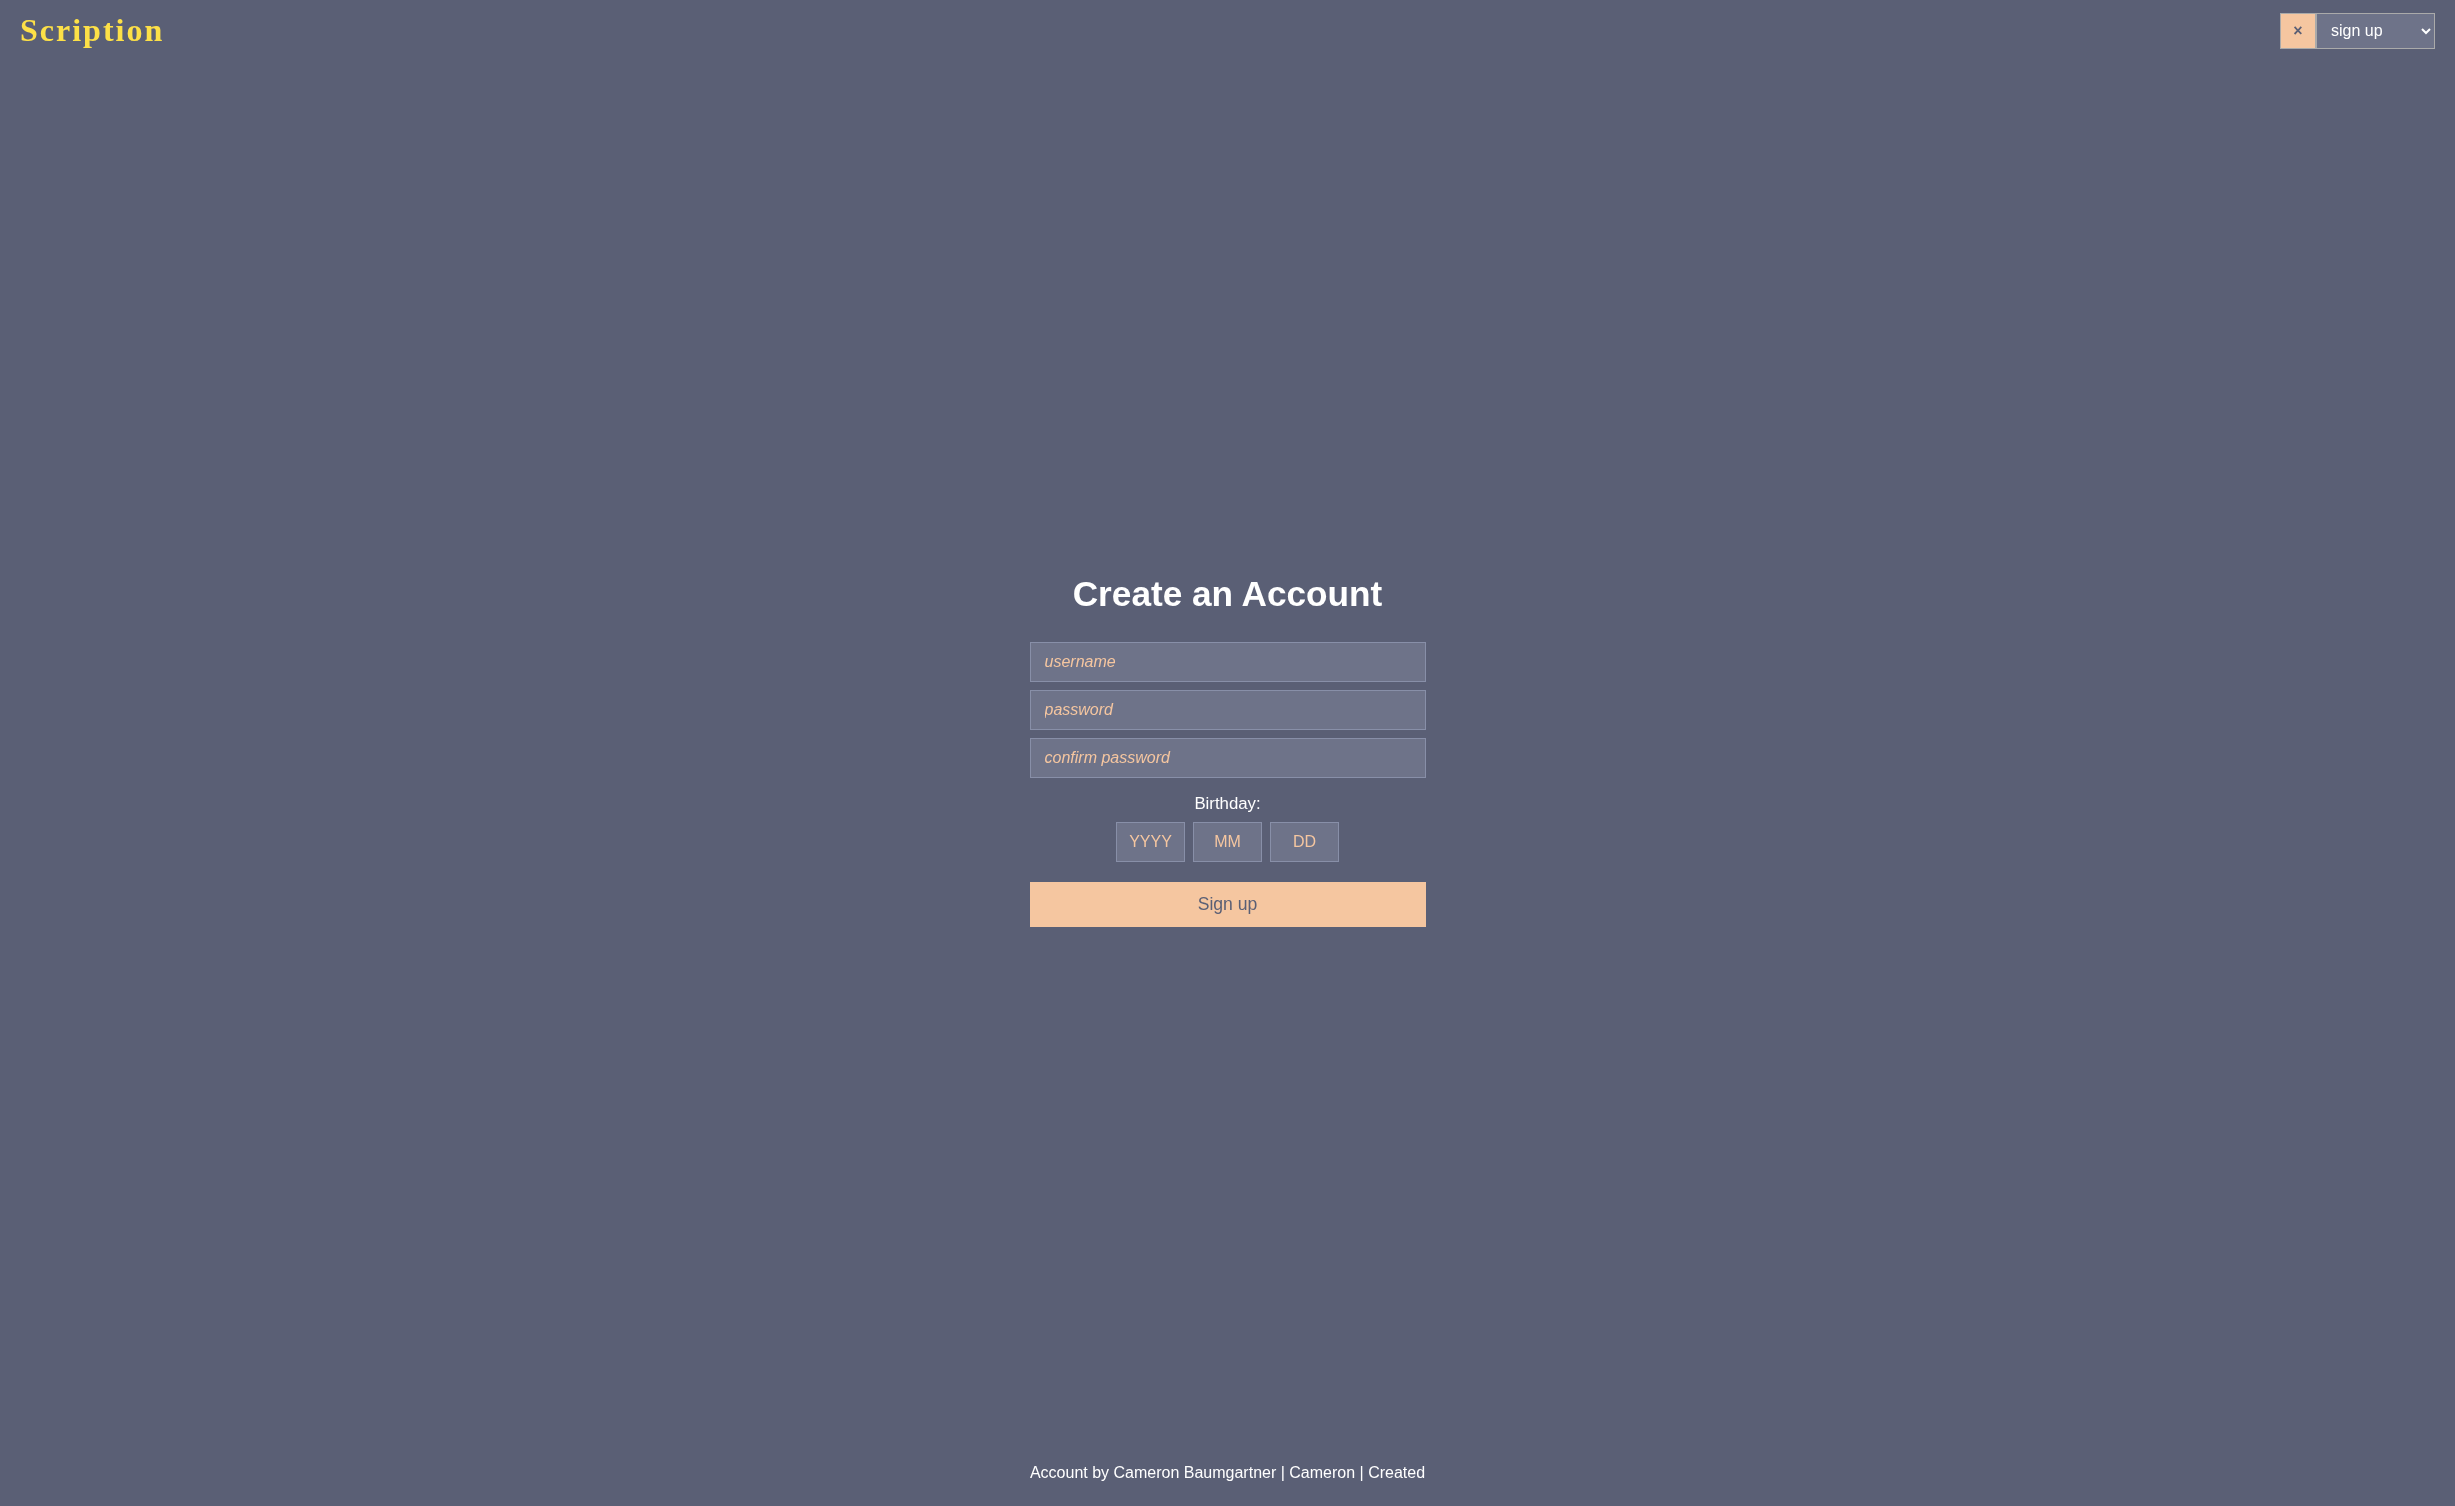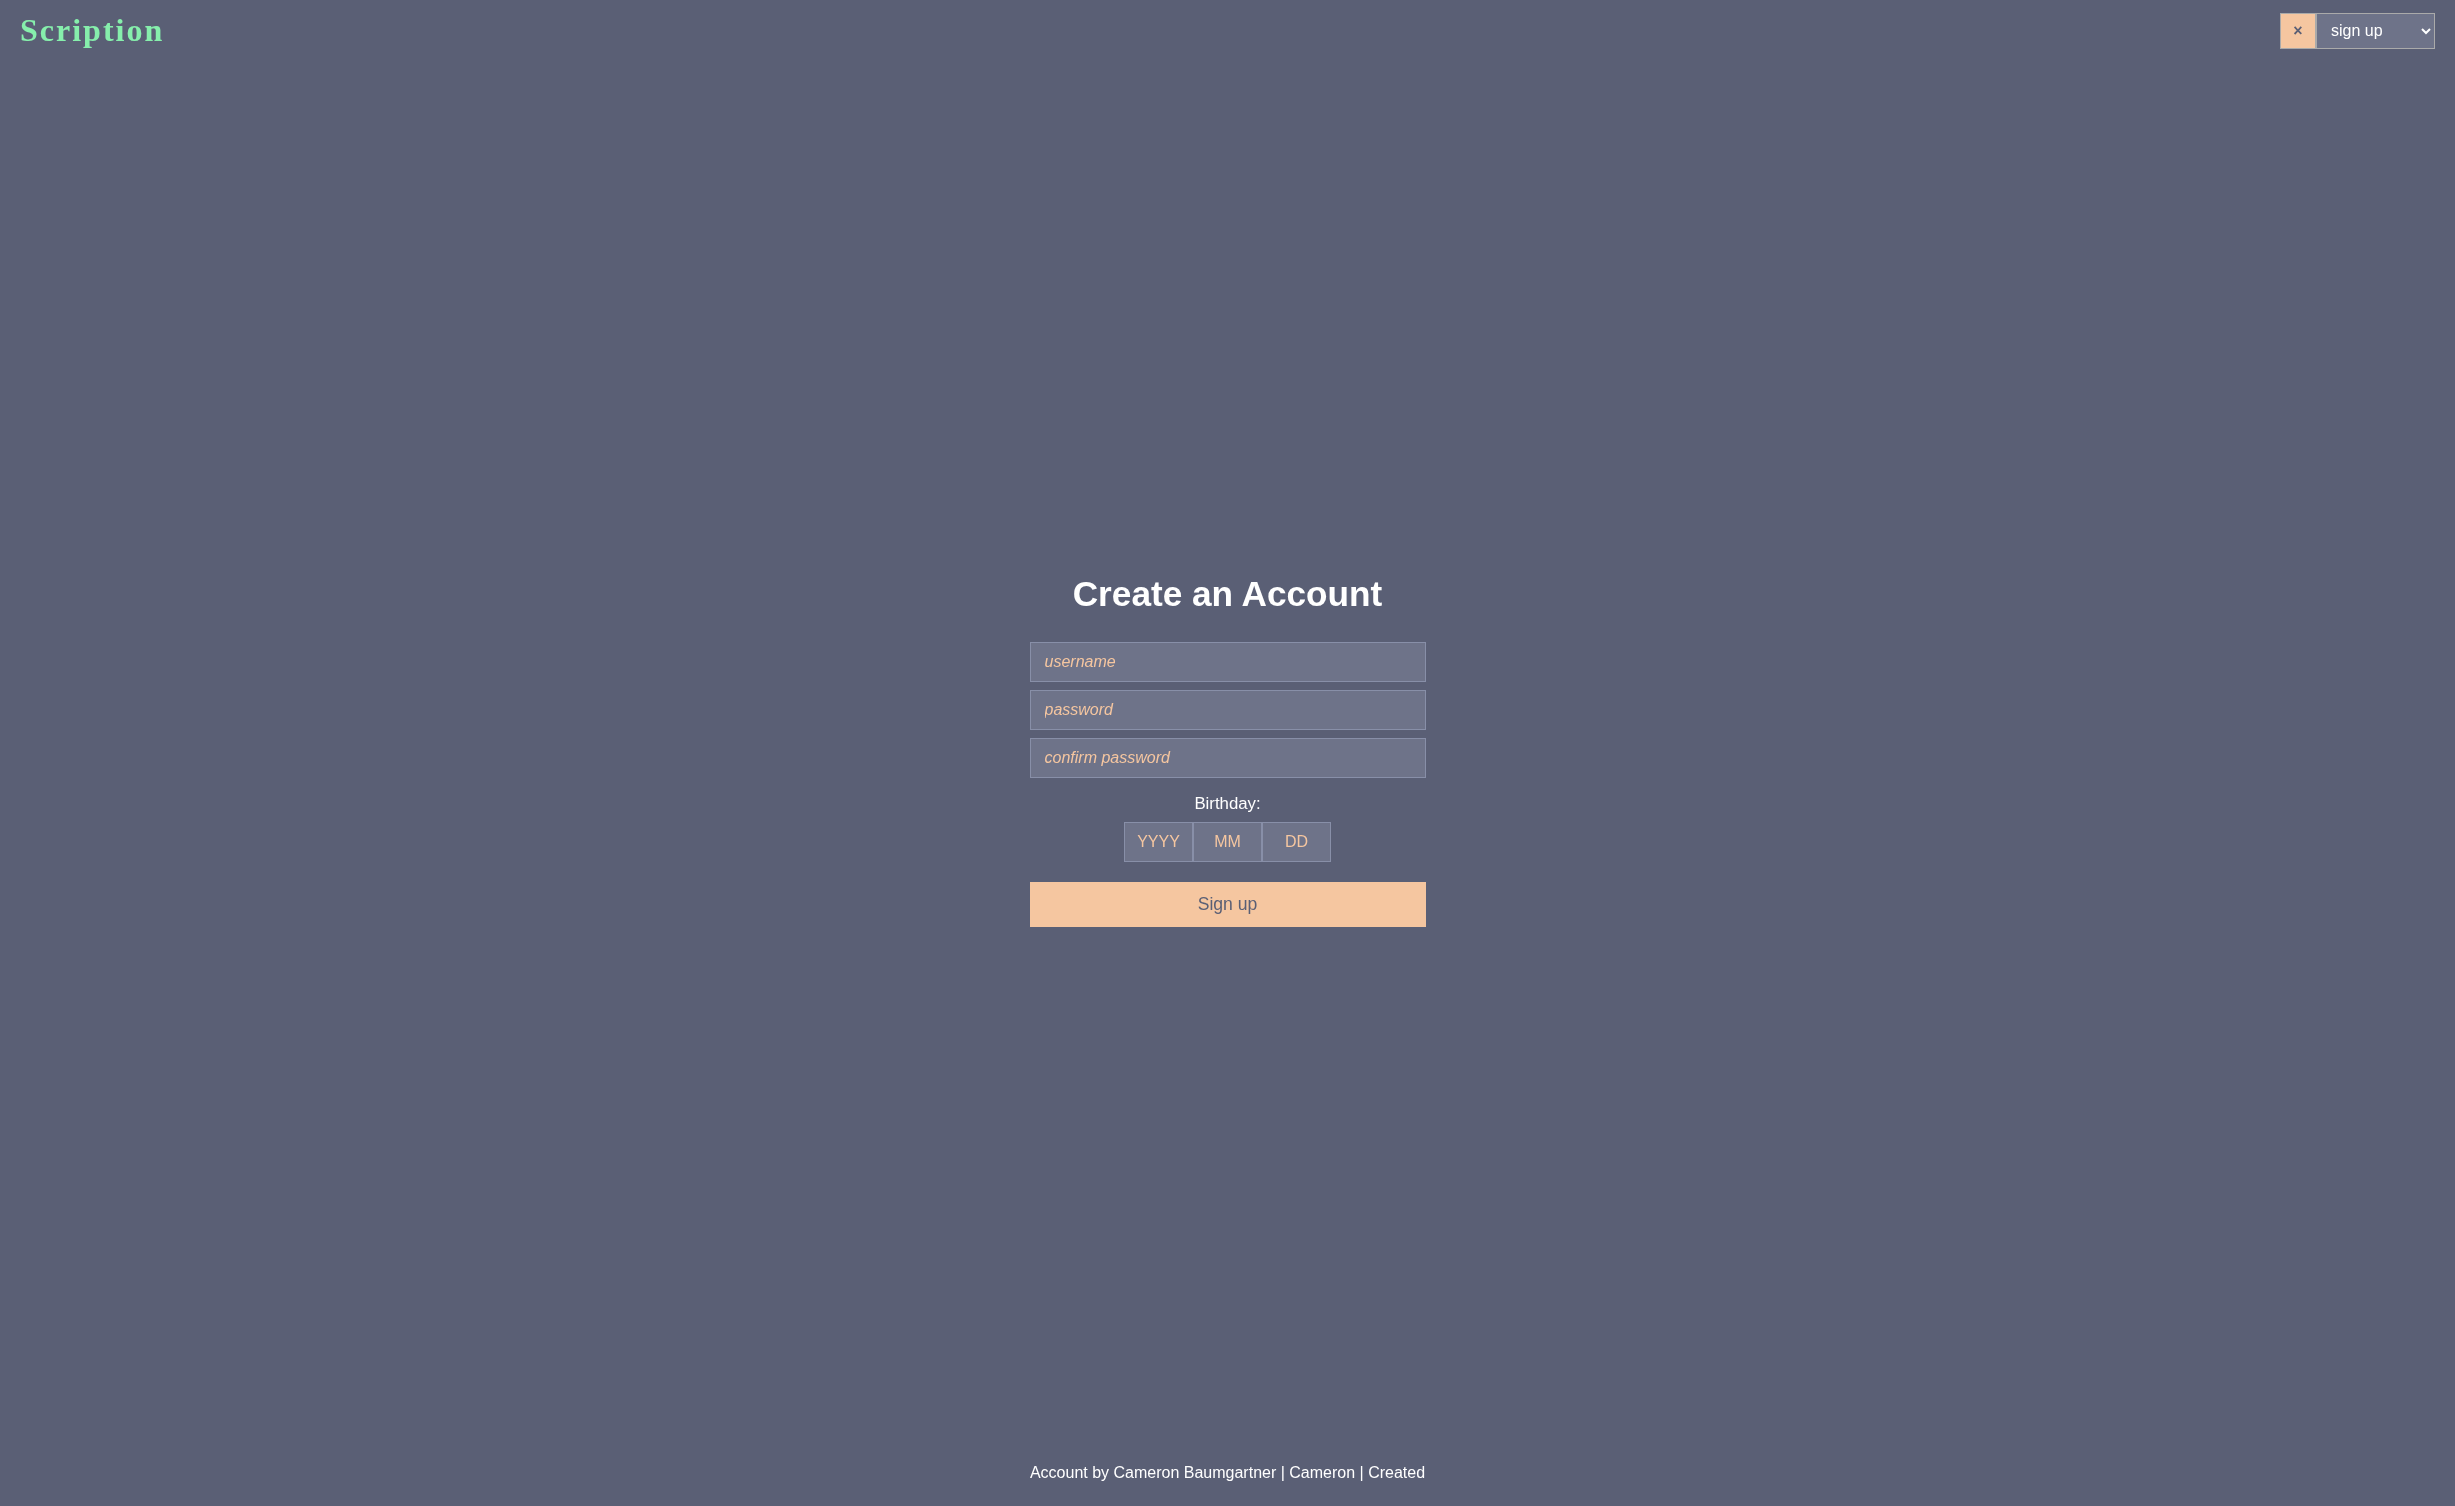--- a/index.html
+++ b/index.html
@@ -21,21 +21,21 @@
       display: flex;
       justify-content: space-between;
       align-items: center;
       padding: 12px 20px;
       background-color: #5a5f75;
     }
 
     .logo {
       font-size: 2rem;
       font-weight: 900;
-      color: #86efac;
+      color: #fde047;
       font-family: 'Comic Sans MS', 'Chalkboard SE', cursive;
       letter-spacing: 2px;
       text-transform: capitalize;
     }
 
     .header-right {
       display: flex;
       align-items: center;
       gap: 0;
     }
@@ -114,21 +114,21 @@
       color: #ffffff;
       font-size: 1.05rem;
       margin-top: 8px;
       margin-bottom: 8px;
       text-align: center;
       width: 100%;
     }
 
     .birthday-row {
       display: flex;
-      gap: 0;
+      gap: 8px;
       justify-content: center;
       margin-bottom: 16px;
       width: 100%;
     }
 
     .birthday-input {
       background-color: #6e7389;
       border: 1.5px solid #888fa8;
       color: #f5c6a0;
       font-size: 1rem;

